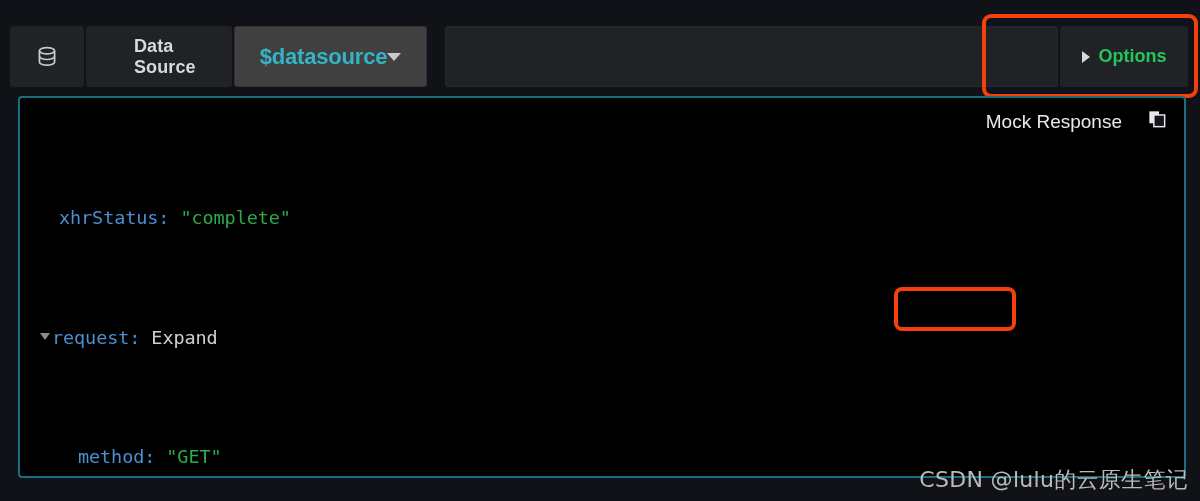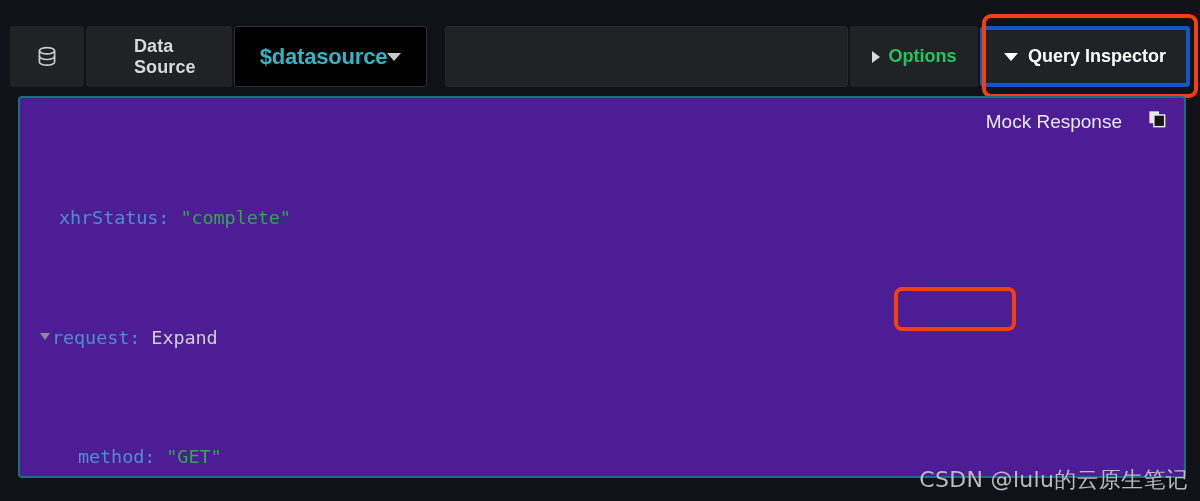--- a/index.html
+++ b/index.html
@@ -45,21 +45,21 @@
     margin-right: 2px;
     color: #d8d9da;
     font-size: 18px;
     font-weight: bold;
     letter-spacing: .1px;
     padding-left: 48px;
   }
   .seg-ds {
     width: 193px;
     margin-right: 18px;
-    background: #000000;
+    background: #404040;
     border: 1px solid #2c3235;
     gap: 0;
   }
   .ds-text {
     color: #33b5c6;
     font-size: 22px;
     font-weight: bold;
     letter-spacing: -.2px;
   }
   .caret-down {
@@ -119,21 +119,21 @@
   #anno-qi { left: 982px; top: 14px; width: 216px; height: 84px; }
   #anno-step { left: 894px; top: 287px; width: 122px; height: 44px; border-width: 4px; border-radius: 8px; }
 
   
   .panel {
     position: absolute;
     left: 18px;
     top: 96px;
     width: 1168px;
     height: 382px;
-    background: #4c1d95;
+    background: #000000;
     border: 2px solid #1a6e7e;
     border-radius: 4px;
     box-sizing: border-box;
   }
 
   .panel-actions {
     position: absolute;
     right: 18px;
     top: 12px;
     display: flex;
@@ -217,24 +217,20 @@
     <span class="caret-down"></span>
   </div>
 
   <div class="seg seg-spacer"></div>
 
   <div class="seg seg-options">
     <span class="caret-right"></span>
     <span>Options</span>
   </div>
 
-  <div class="seg seg-qi">
-    <span class="qi-caret"></span>
-    <span>Query Inspector</span>
-  </div>
 </div>
 
 <div class="anno" id="anno-qi"></div>
 
 <div class="panel">
 
   <div class="panel-actions">
     <div class="pa-item">
       <span>Mock Response</span>
     </div>

